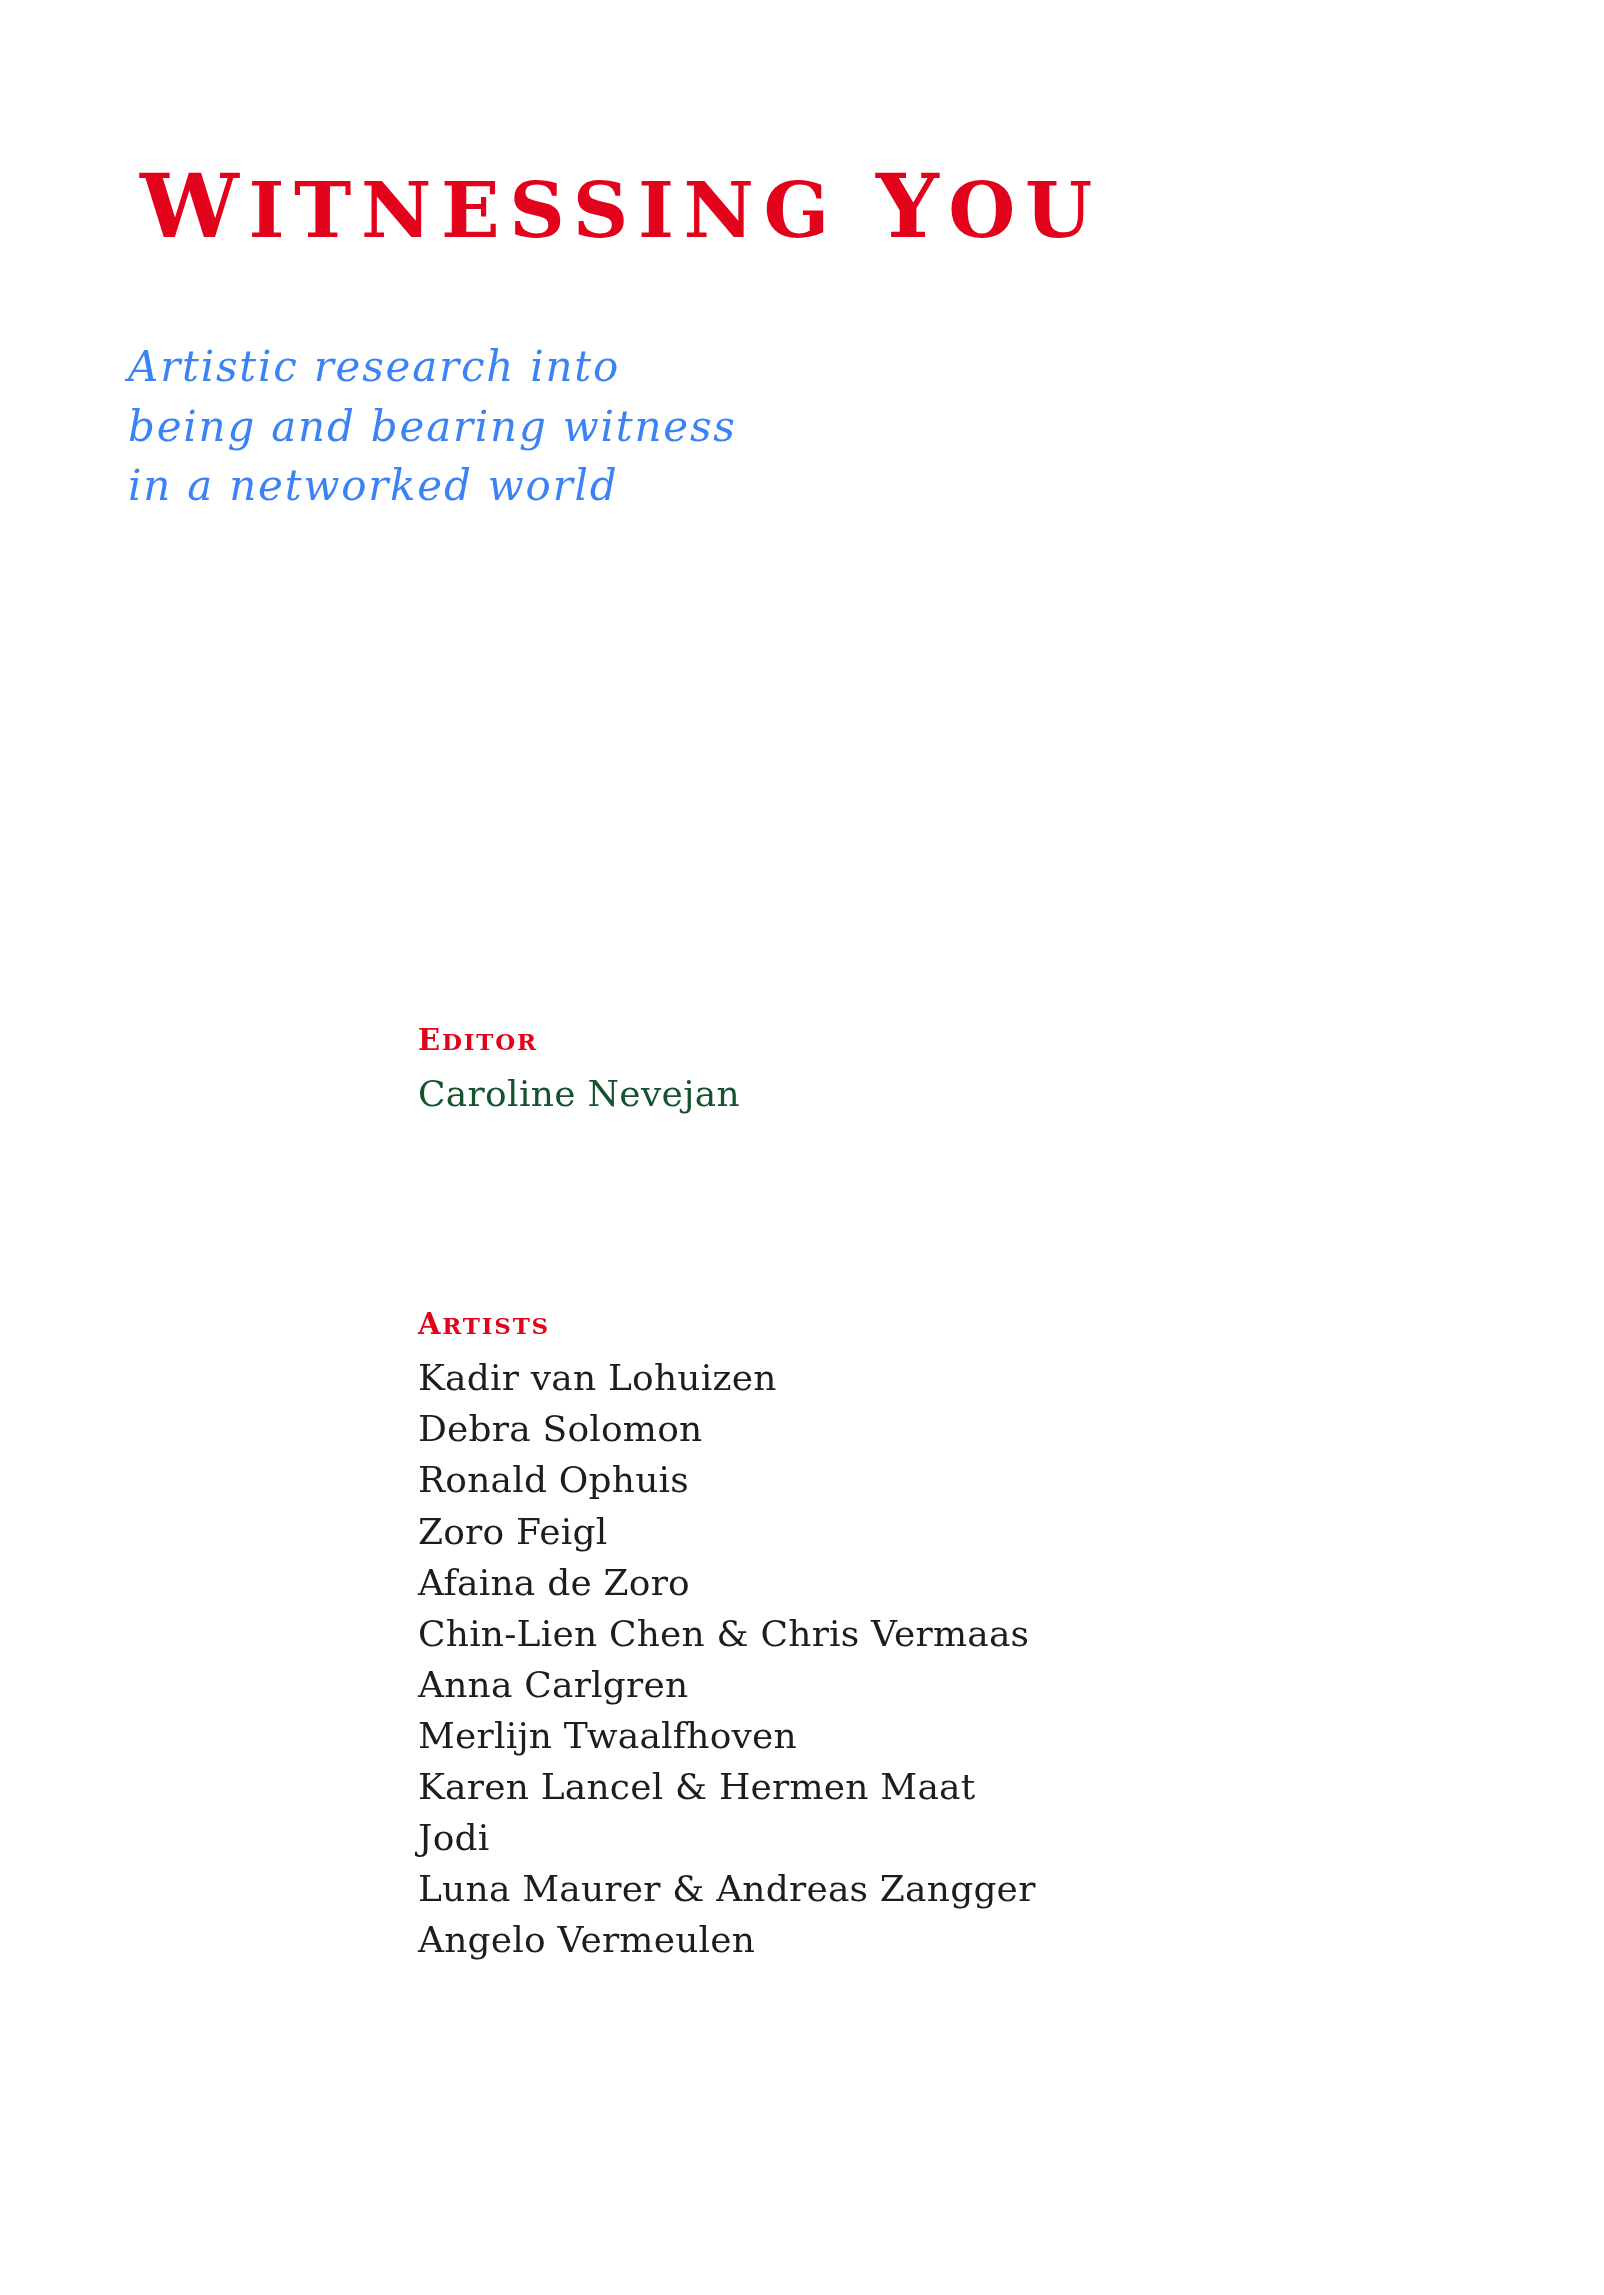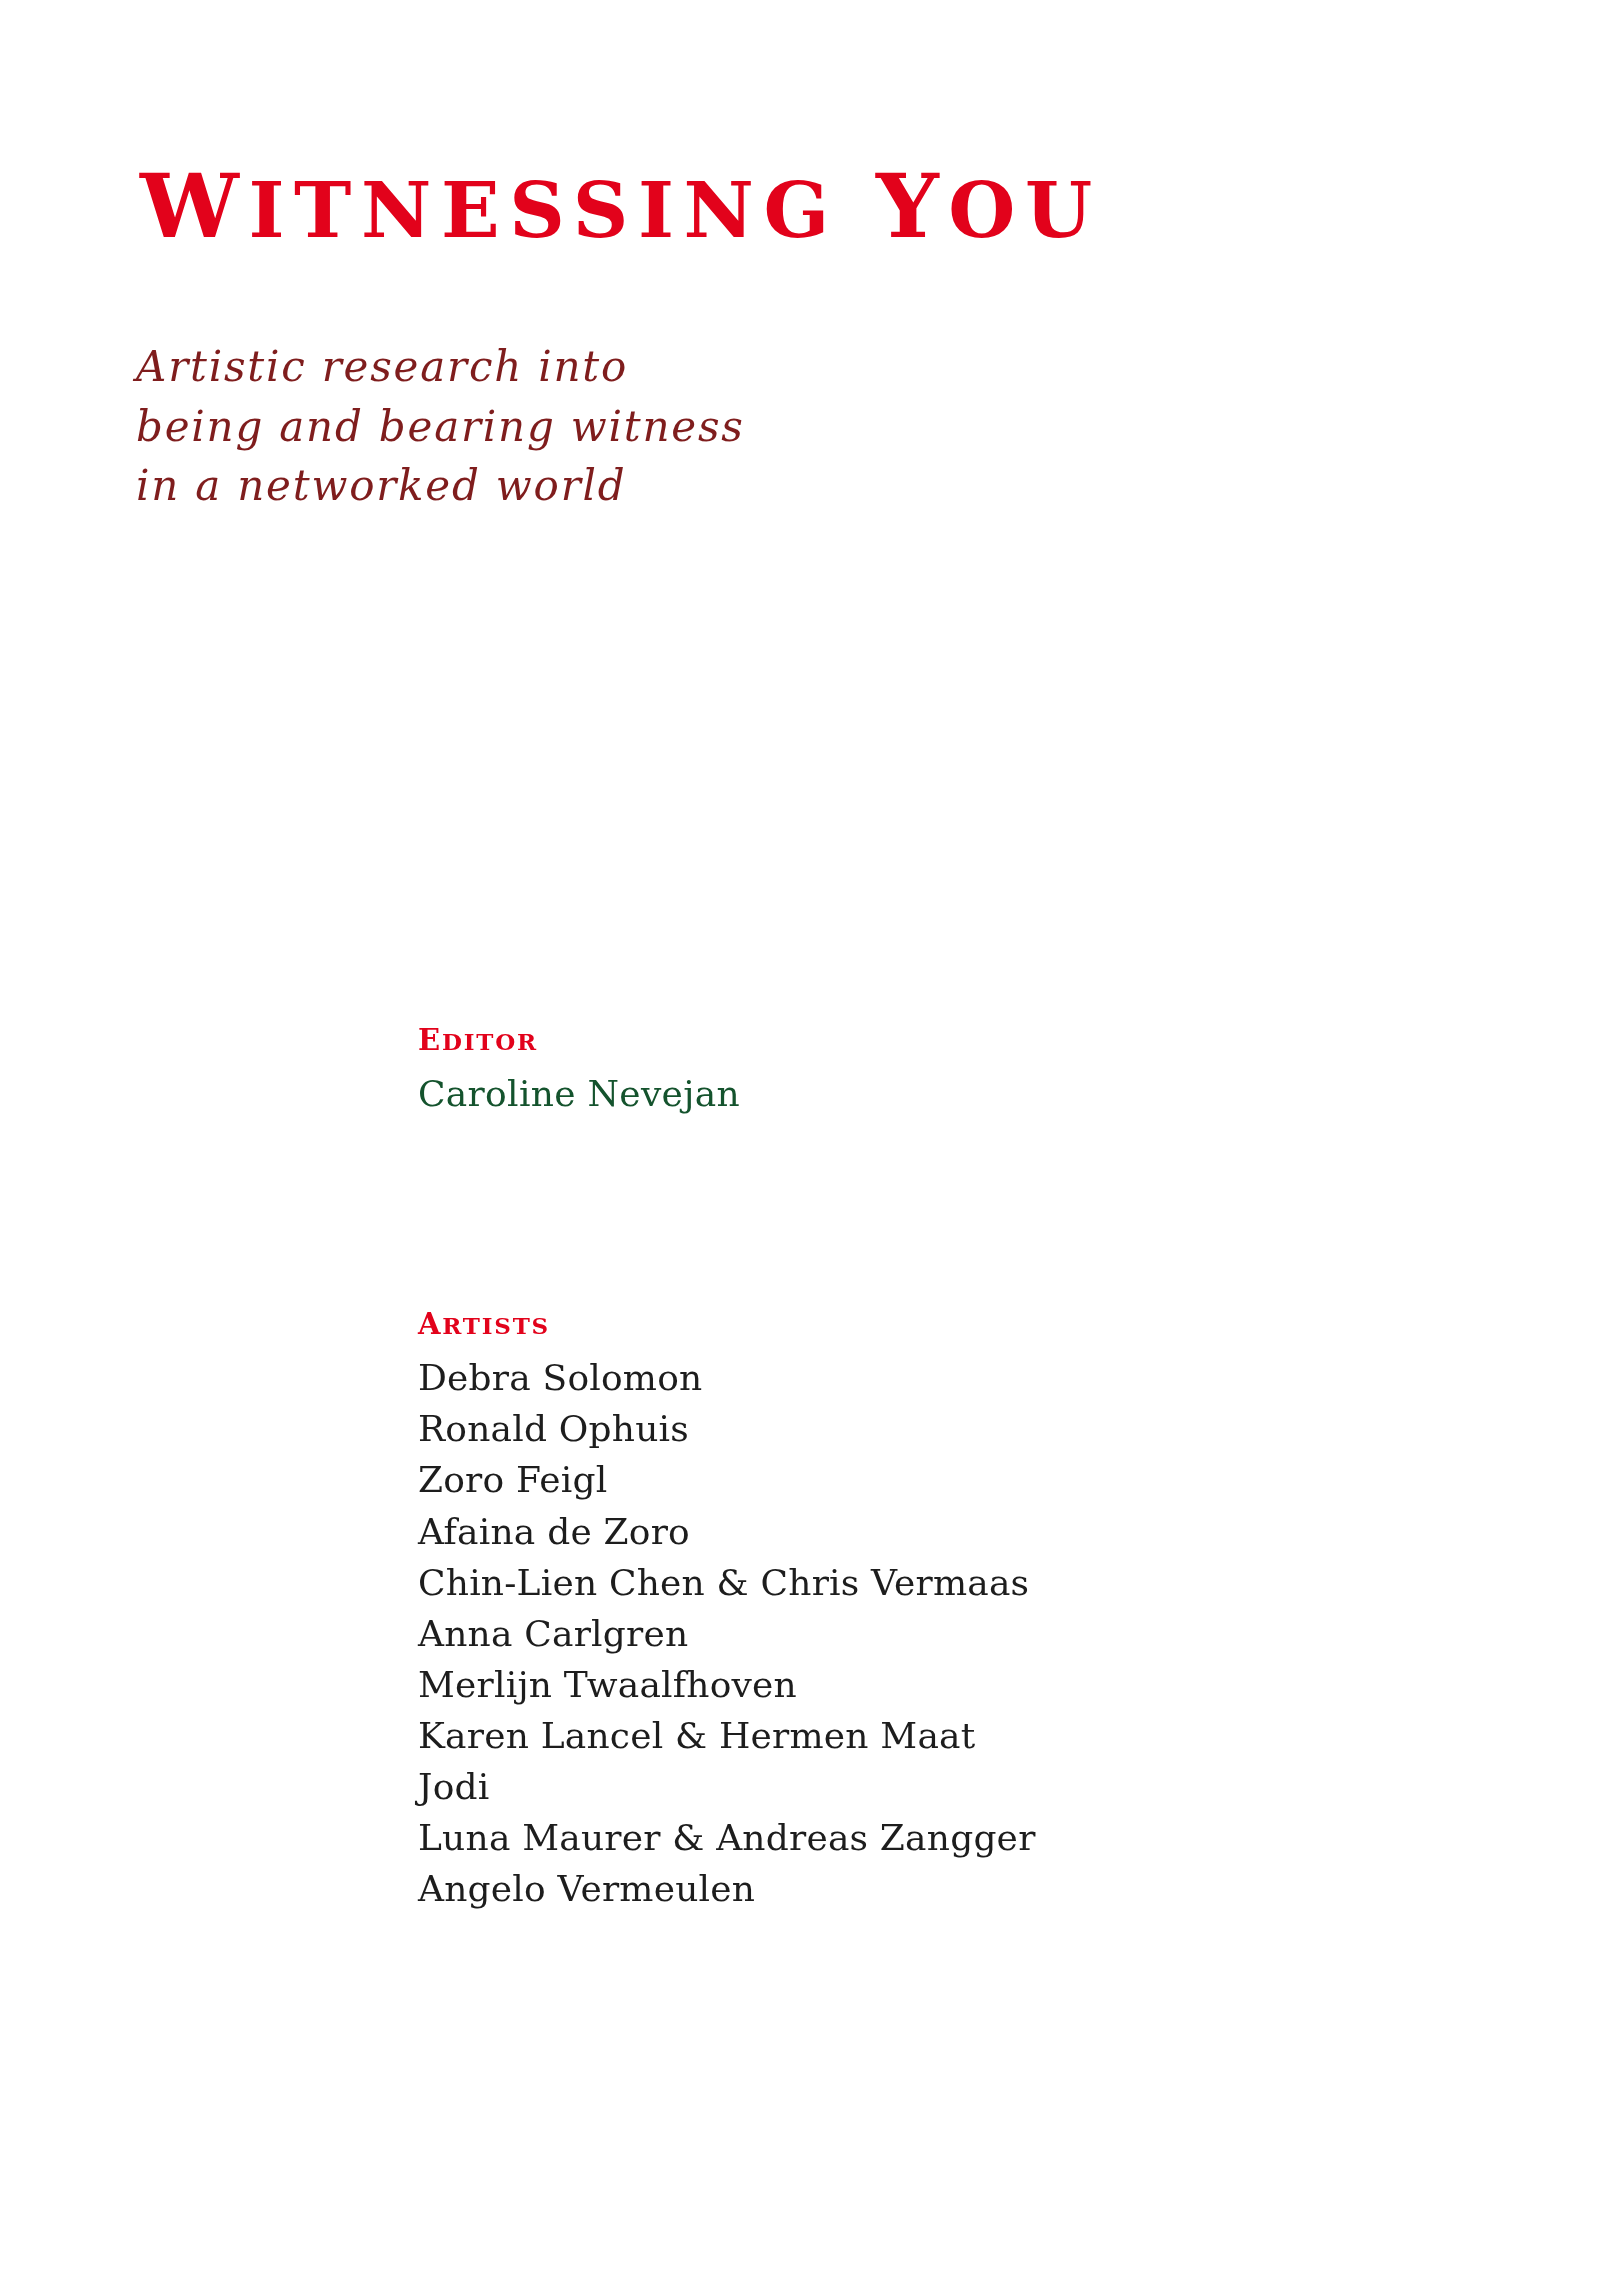--- a/index.html
+++ b/index.html
@@ -46,29 +46,29 @@
     font-size: 88px;
   }
   .main-title .gap {
     display: inline-block;
     width: 37px;
   }
 
   
   .subtitle {
     position: absolute;
-    left: 136px;
+    left: 128px;
     top: 337px;
     width: 1043px;
     font-family: "DejaVu Serif", serif;
     font-style: italic;
     font-size: 42px;
     line-height: 1.42;
     letter-spacing: 1.8px;
-    color: #7f1d1d;
+    color: #3b82f6;
   }
   .subtitle div { white-space: nowrap; }
 
   
   .credits {
     position: absolute;
     right: 143px;
     top: 1023px;
     width: 1043px;
   }
@@ -127,20 +127,21 @@
   </div>
 
   <div class="credits">
     <div class="credit-heading"><span class="cap">E</span><span>DITOR</span></div>
     <div class="credit-name">Caroline Nevejan</div>
   </div>
 
   <div class="artists-block">
     <div class="credit-heading"><span class="cap">A</span><span>RTISTS</span></div>
     <ul class="artist-list">
+      <li>Kadir van Lohuizen</li>
       <li>Debra Solomon</li>
       <li>Ronald Ophuis</li>
       <li>Zoro Feigl</li>
       <li>Afaina de Zoro</li>
       <li>Chin-Lien Chen &amp; Chris Vermaas</li>
       <li>Anna Carlgren</li>
       <li>Merlijn Twaalfhoven</li>
       <li>Karen Lancel &amp; Hermen Maat</li>
       <li>Jodi</li>
       <li>Luna Maurer &amp; Andreas Zangger</li>

